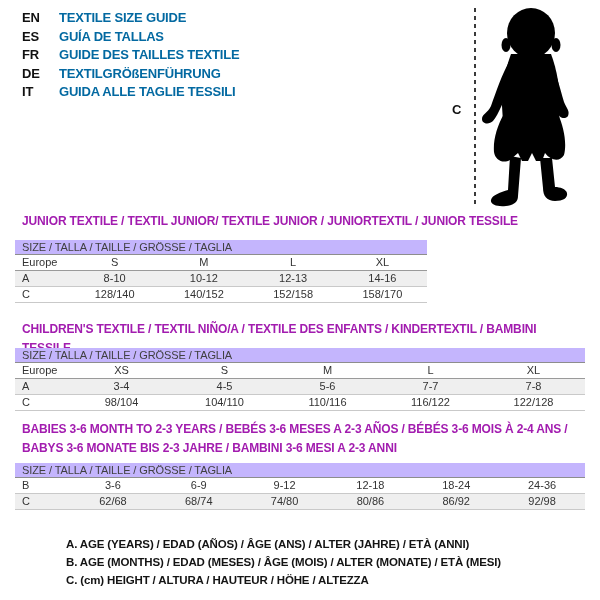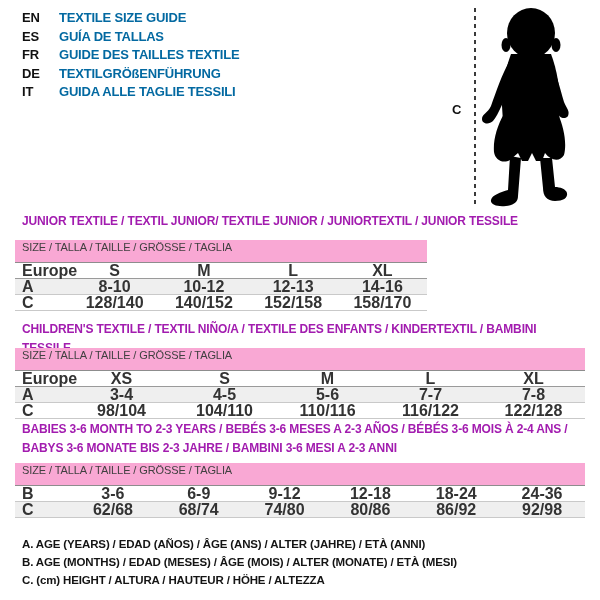--- a/index.html
+++ b/index.html
@@ -37,40 +37,39 @@
   .silhouette { position: absolute; left: 477px; top: 4px; }
 
   
   .tbl-title {
     position: absolute; left: 22px; width: 562px;
     font-weight: bold; font-size: 12px; color: #a21caf;
     letter-spacing: -0.15px; line-height: 19px;
   }
   .tbl { position: absolute; left: 15px; }
   .size-bar {
-    height: 23px; line-height: 15px; background: #f9a8d4;
+    height: 15px; line-height: 15px; background: #c4b5fd;
     border-bottom: 1px solid #8d8d8d;
     padding-left: 7px; font-size: 11px; color: #404040; letter-spacing: -0.1px;
   }
   .trow {
     display: flex; height: 16px; line-height: 15px;
-    font-size: 16px; color: #333;
+    font-size: 11px; color: #333;
     border-bottom: 1px solid #c9c9c9;
-    font-weight: bold;
   }
   .trow.dark-b { border-bottom-color: #9a9a9a; }
   .trow.shaded { background: #efefef; }
   .cell-label { width: 55px; padding-left: 7px; }
   .cell-val { flex: 1 1 0; text-align: center; }
 
   
   .footnotes { position: absolute; left: 22px; top: 535px; }
   .footnote {
     font-weight: bold; font-size: 11.5px; color: #141414;
-    letter-spacing: -0.15px; line-height: 18px; white-space: nowrap;
+    letter-spacing: -0.15px; line-height: 18px; white-space: nowrap; margin-left: 44px;
   }
 </style>
 </head>
 <body>
 
 <div class="page">
 
   <div class="lang-block">
     <div class="lang-row">
       <span class="lang-code">EN</span>

